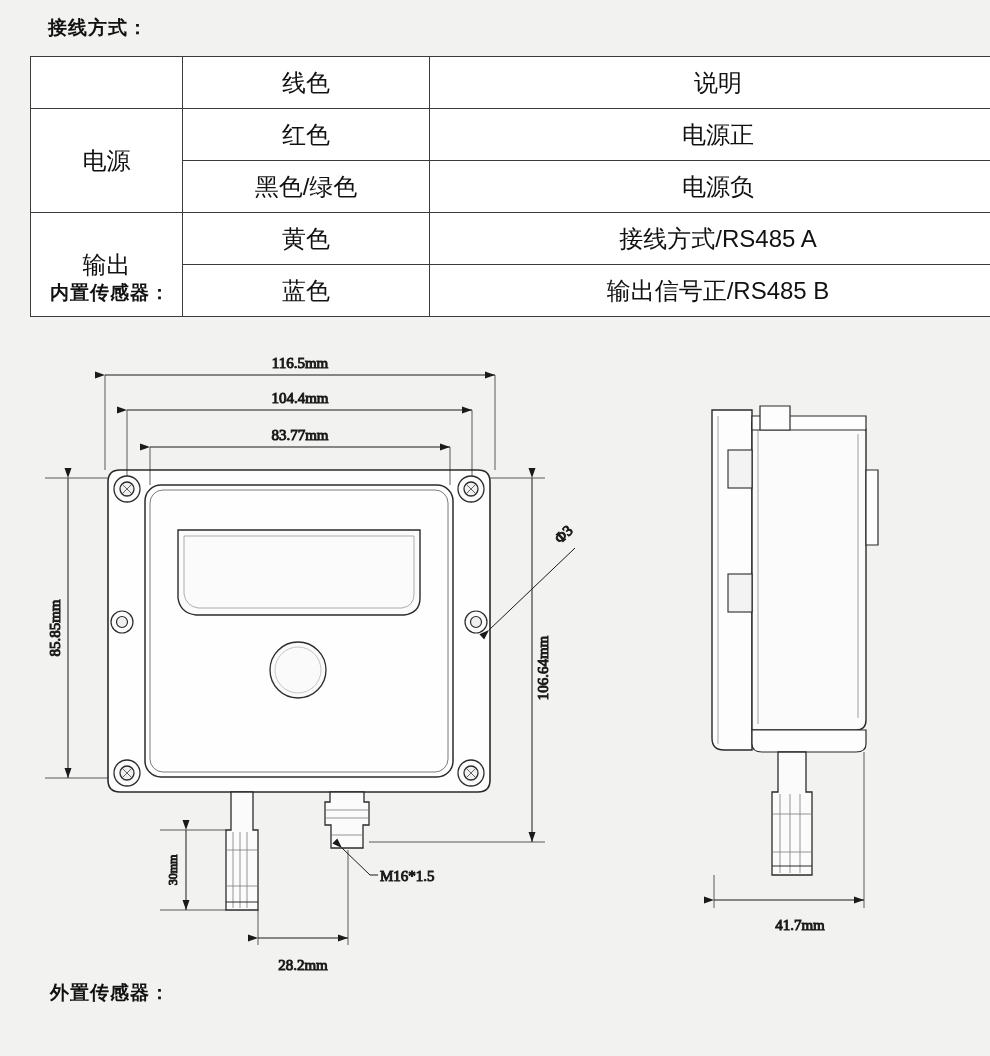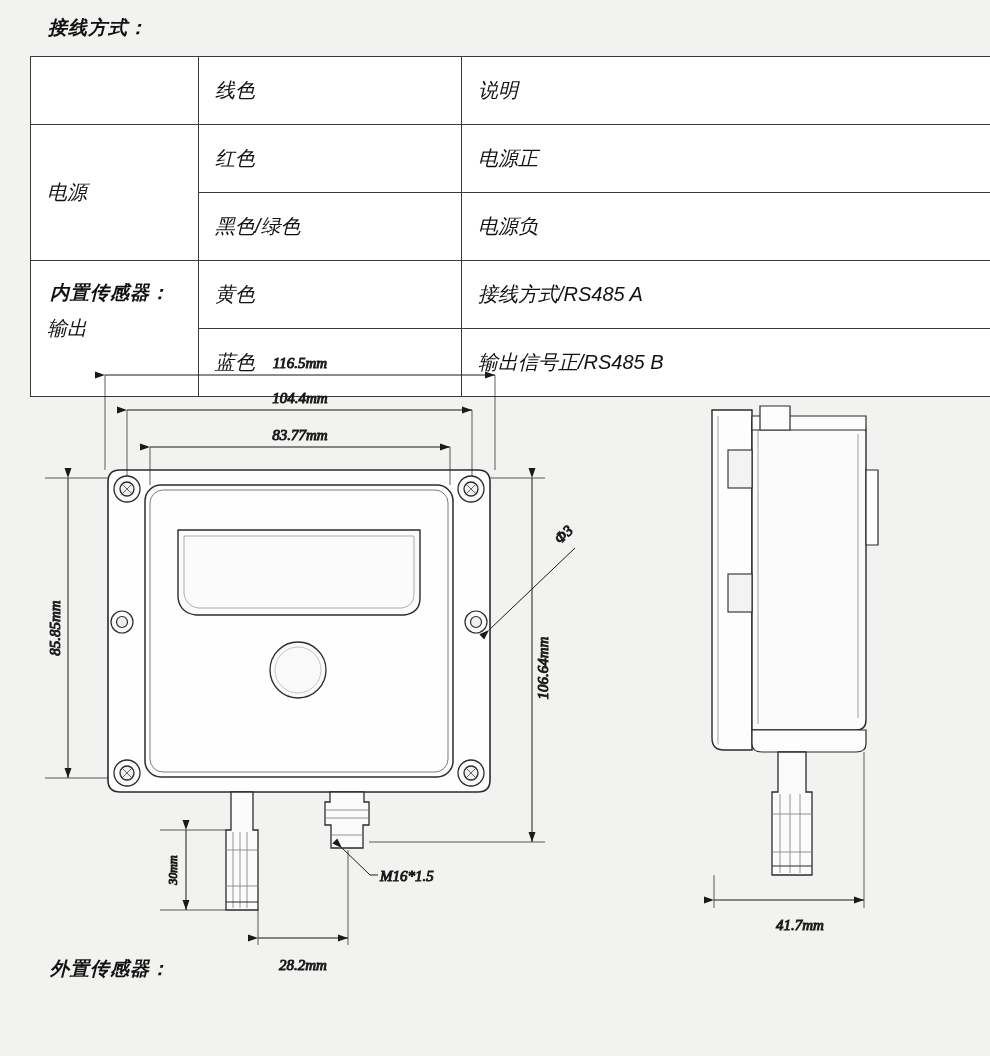--- a/index.html
+++ b/index.html
@@ -12,52 +12,52 @@
     height: 1056px;
     position: relative;
     font-family: "Liberation Sans", sans-serif;
     color: #1a1a1a;
     overflow: hidden;
   }
   .page {
     position: relative;
     width: 990px;
     height: 1056px;
-    font-style: italic;
   }
 
   
   .heading {
     position: absolute;
     font-size: 19px;
     font-weight: bold;
     letter-spacing: 1px;
     color: #111;
   }
   #h-wiring { left: 48px; top: 15px; }
   #h-builtin { left: 50px; top: 280px; }
-  #h-external { left: 50px; top: 956px; }
+  #h-external { left: 50px; top: 980px; }
 
   
   .wiring-table {
     position: absolute;
     left: 30px;
     top: 56px;
     width: 925px;
     border-collapse: collapse;
     background: #fff;
     table-layout: fixed;
   }
   .wiring-table td {
     border: 1px solid #3b3b3b;
     height: 35px;
+    text-align: center;
     vertical-align: middle;
-    font-size: 20px;
+    font-size: 24px;
     color: #111;
-    padding: 16px;
+    padding: 8px;
   }
   .wiring-table .col-a { width: 135px; }
   .wiring-table .col-b { width: 230px; }
   .wiring-table .col-c { width: 560px; }
   .wiring-table .corner { background: #fff; }
 
   
   #drawing {
     position: absolute;
     left: 0;

